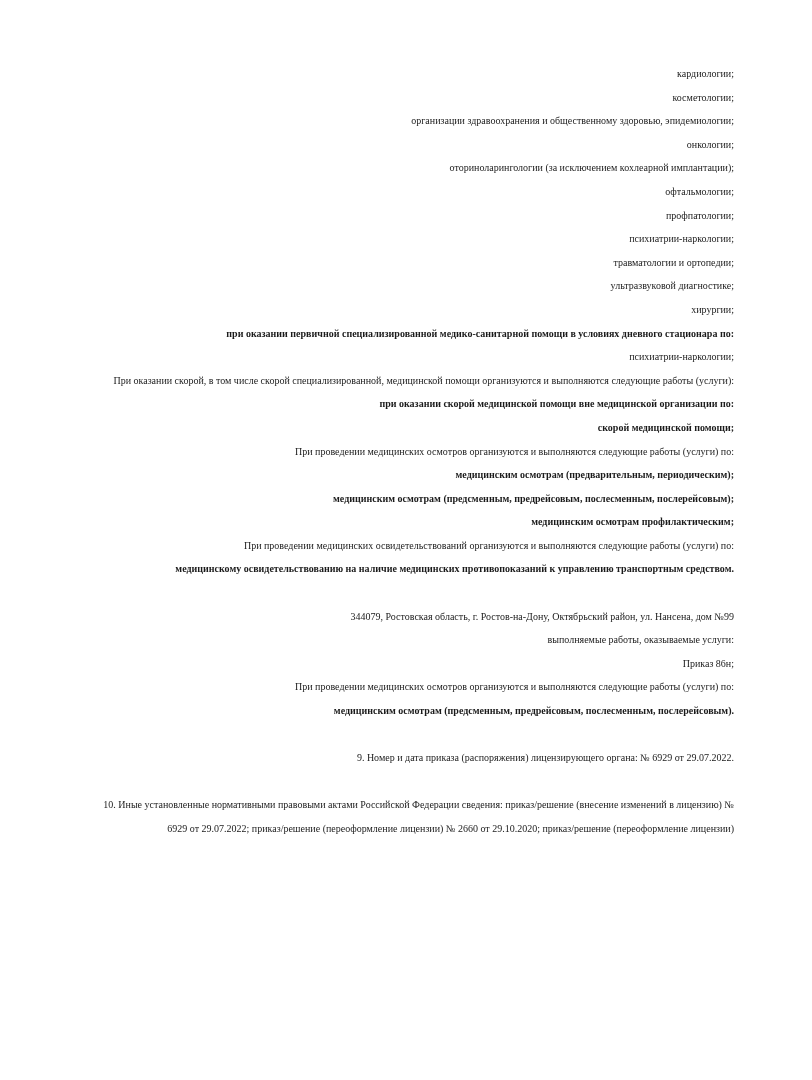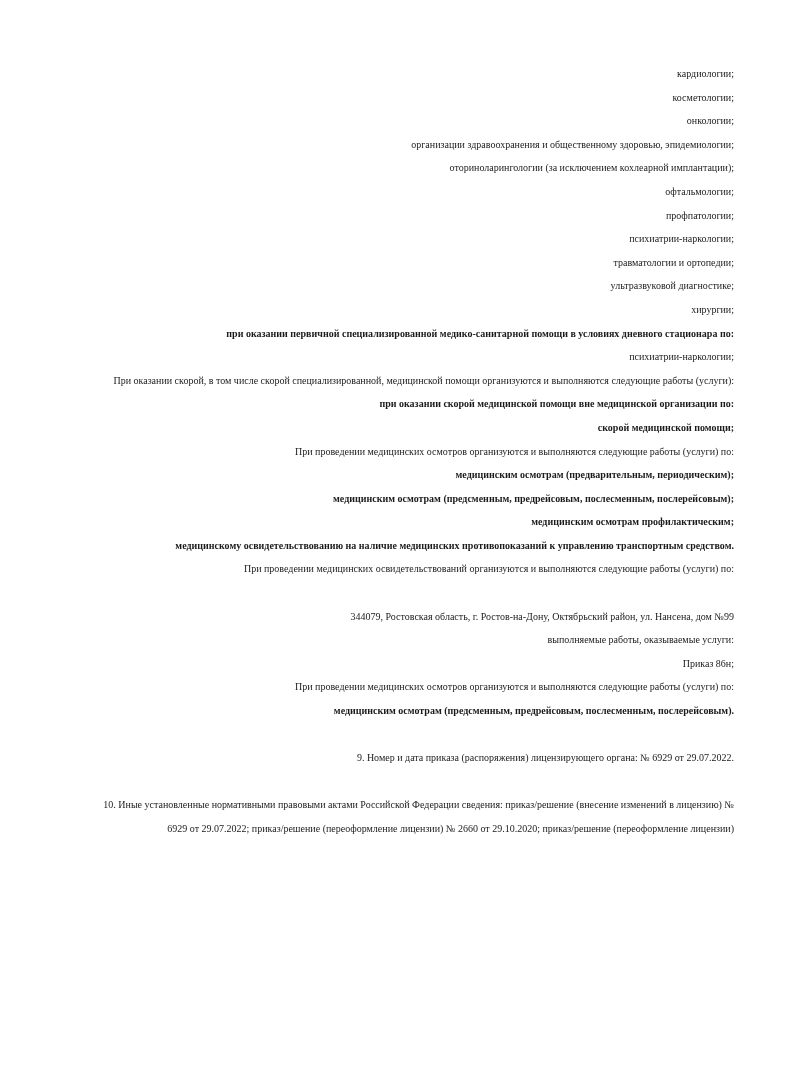--- a/index.html
+++ b/index.html
@@ -45,22 +45,22 @@
 </style>
 </head>
 <body>
 
 <div class="page">
   <div class="doc-body">
 
     <div class="block">
       <div class="line indent-1">кардиологии;</div>
       <div class="line indent-1">косметологии;</div>
+      <div class="line indent-1">организации здравоохранения и общественному здоровью, эпидемиологии;</div>
       <div class="line indent-1">онкологии;</div>
-      <div class="line indent-1">организации здравоохранения и общественному здоровью, эпидемиологии;</div>
       <div class="line indent-1">оториноларингологии (за исключением кохлеарной имплантации);</div>
       <div class="line indent-1">офтальмологии;</div>
       <div class="line indent-1">профпатологии;</div>
       <div class="line indent-1">психиатрии-наркологии;</div>
       <div class="line indent-1">травматологии и ортопедии;</div>
       <div class="line indent-1">ультразвуковой диагностике;</div>
       <div class="line indent-1">хирургии;</div>
     </div>
 
     <div class="block">
@@ -76,22 +76,22 @@
 
 
     <div class="block">
       <div class="line">При проведении медицинских осмотров организуются и выполняются следующие работы (услуги) по:</div>
       <div class="line indent-2">медицинским осмотрам (предварительным, периодическим);</div>
       <div class="line indent-2">медицинским осмотрам (предсменным, предрейсовым, послесменным, послерейсовым);</div>
       <div class="line indent-2">медицинским осмотрам профилактическим;</div>
     </div>
 
     <div class="block">
+      <div class="line">При проведении медицинских освидетельствований организуются и выполняются следующие работы (услуги) по:</div>
       <div class="line indent-2">медицинскому освидетельствованию на наличие медицинских противопоказаний к управлению транспортным средством.</div>
-      <div class="line">При проведении медицинских освидетельствований организуются и выполняются следующие работы (услуги) по:</div>
     </div>
 
     <div class="gap"></div>
 
     <div class="block">
       <div class="line">344079, Ростовская область, г. Ростов-на-Дону, Октябрьский район, ул. Нансена, дом №99</div>
       <div class="line">выполняемые работы, оказываемые услуги:</div>
       <div class="line">Приказ 86н;</div>
       <div class="line">При проведении медицинских осмотров организуются и выполняются следующие работы (услуги) по:</div>
       <div class="line indent-2">медицинским осмотрам (предсменным, предрейсовым, послесменным, послерейсовым).</div>

